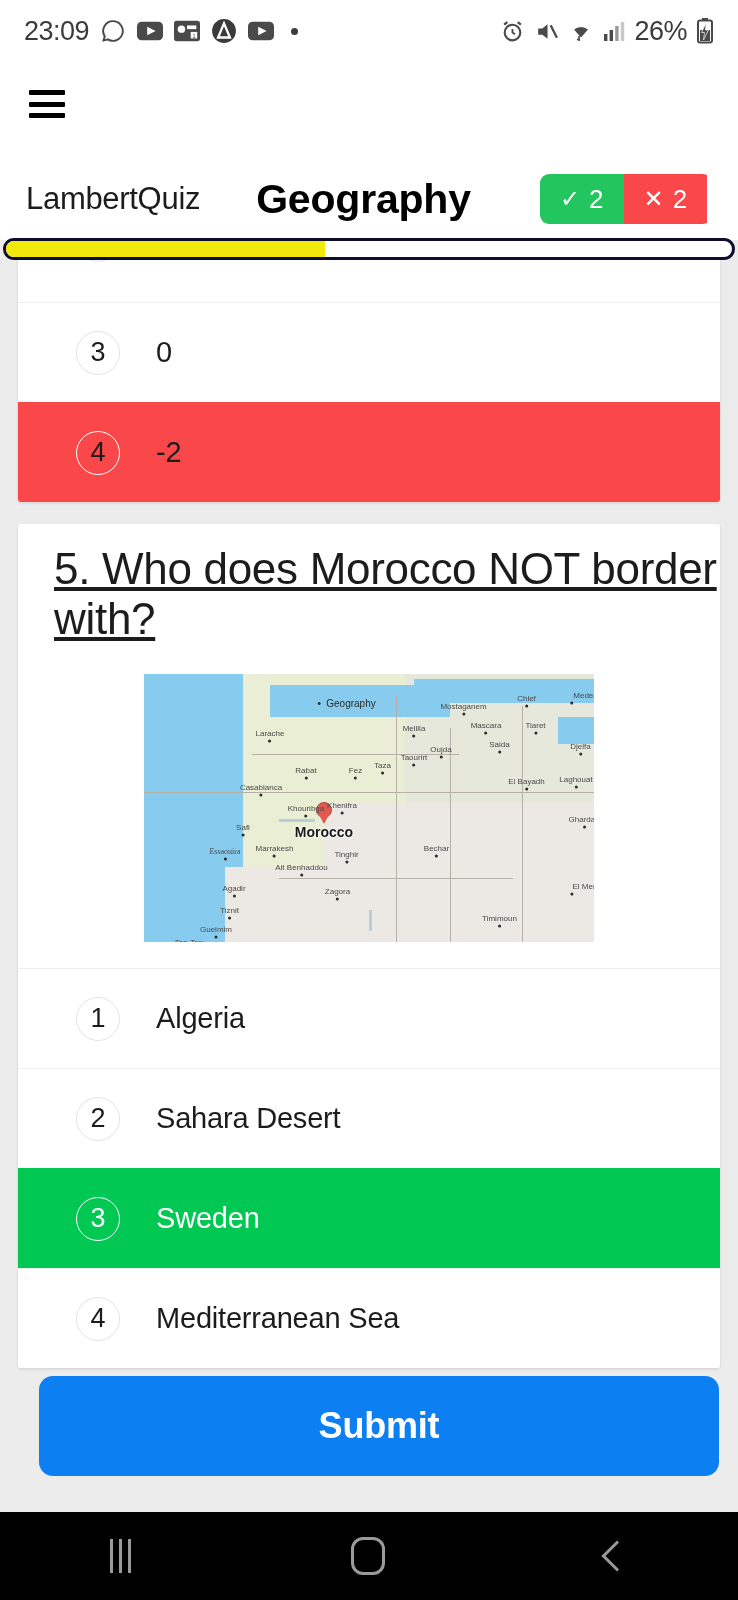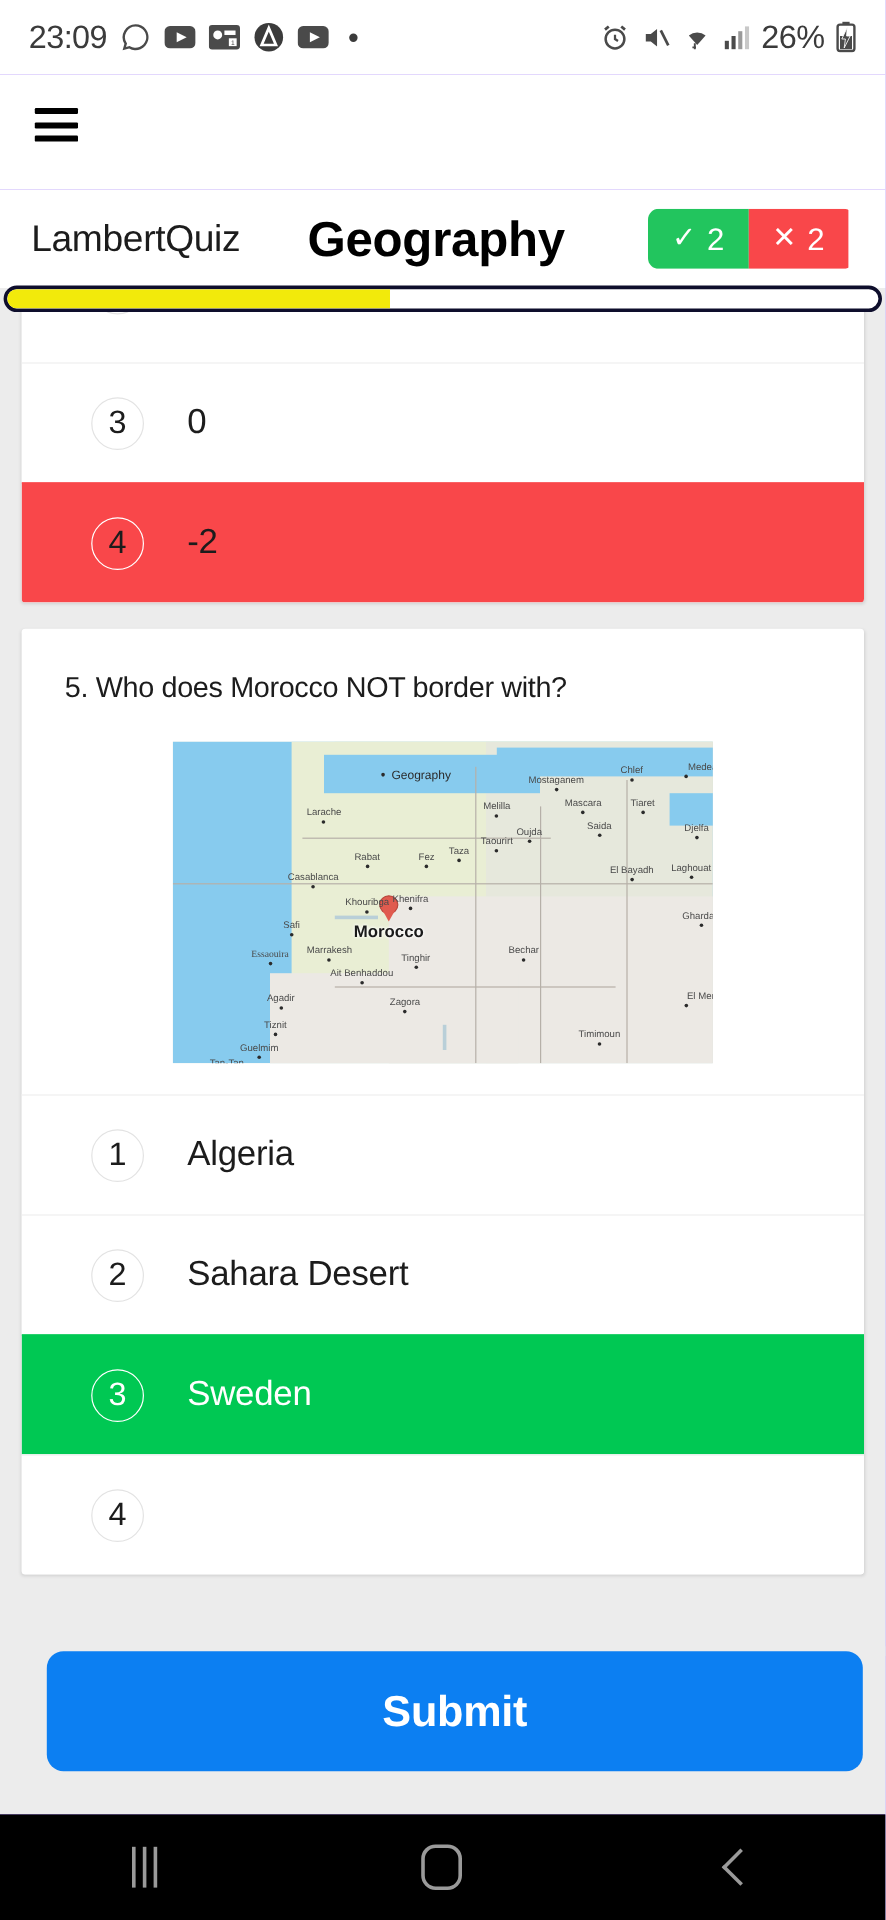--- a/index.html
+++ b/index.html
@@ -7,21 +7,21 @@
     width: 738px;
     height: 1600px;
     background: #ffffff;
     font-family: "Liberation Sans", sans-serif;
     overflow: hidden;
   }
   .phone {
     position: relative;
     width: 738px;
     height: 1600px;
-    background: #8b5cf6;
+    background: #eab308;
   }
 
   
   .statusbar {
     position: absolute; top: 0; left: 0;
     width: 738px; height: 62px;
     background: #ffffff;
     display: flex; align-items: center;
     padding: 0 24px;
   }
@@ -150,23 +150,24 @@
   }
   .card-prev .opt-clip {
     height: 62px; padding-top: 0; align-items: flex-start;
     overflow: hidden;
   }
   .card-prev .opt-clip .num { margin-top: -22px; }
   .card-prev .opt-clip .txt { margin-top: -22px; }
 
   
   .qtext {
-    font-size: 24px; color: #1c1c1c;
-    padding: 36px 0 30px 36px;
+    font-size: 44px; color: #1c1c1c;
+    padding: 20px 0 30px 36px;
     letter-spacing: -0.3px;
+    text-decoration: underline;
   }
   .mapwrap {
     display: flex; justify-content: center;
     padding: 0 0 26px 0;
   }
   .mapbox {
     width: 450px; height: 268px;
     position: relative; overflow: hidden;
     background: #eef0e6;
   }
@@ -487,20 +488,21 @@
       <div class="opt">
         <div class="num">2</div>
         <div class="txt">Sahara Desert</div>
       </div>
       <div class="opt correct">
         <div class="num">3</div>
         <div class="txt">Sweden</div>
       </div>
       <div class="opt">
         <div class="num">4</div>
+        <div class="txt">Mediterranean Sea</div>
       </div>
     </div>
   </div>
 
   <div class="submit-wrap">
     <button class="submit-btn">Submit</button>
   </div>
 
   <div class="spacer-bot"></div>
 

